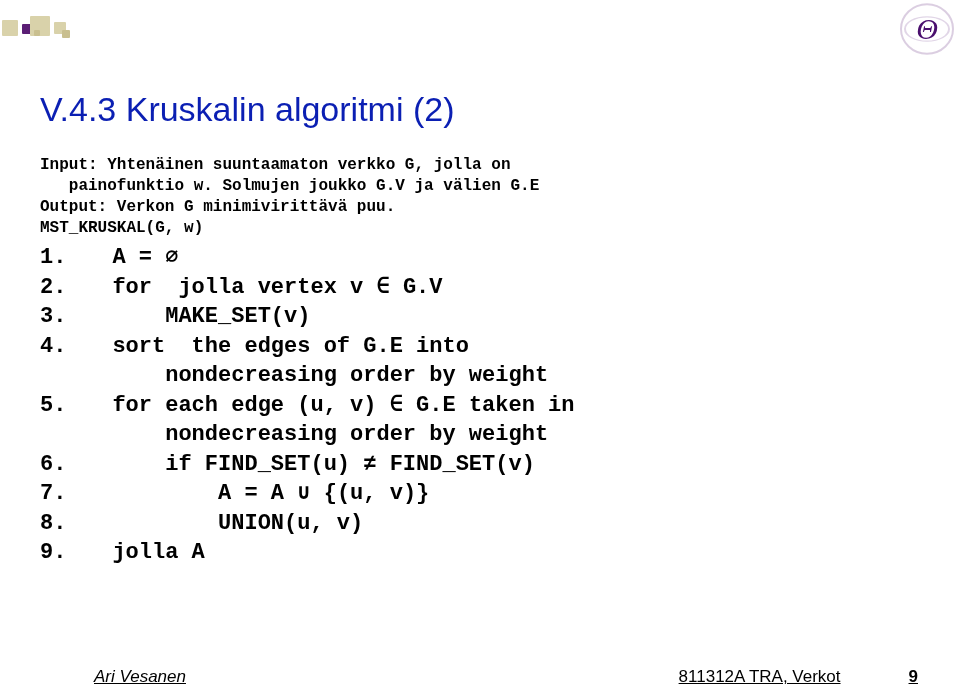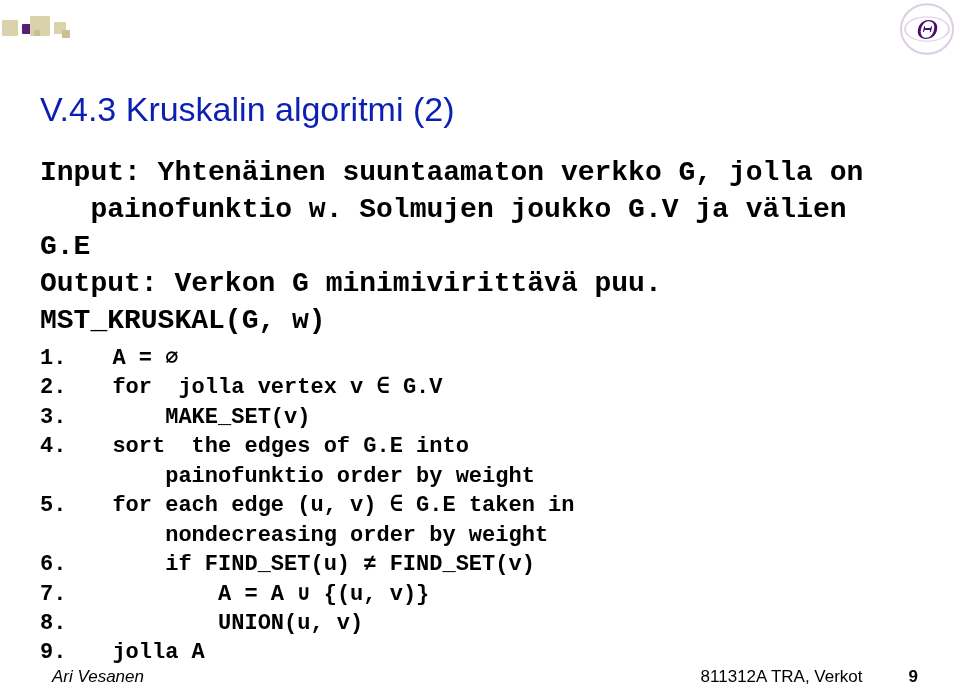--- a/index.html
+++ b/index.html
@@ -39,21 +39,21 @@
     position: absolute; left: 40px; top: 50px; right: 50px; margin-top: 40px;
   }
   h1.title {
     color: #0b1fb3;
     font-size: 34px;
     font-weight: 400;
     margin-bottom: 26px;
   }
   .intro {
     font-family: "Courier New", monospace;
-    font-size: 28px;
+    font-size: 16px;
     font-weight: bold;
     color: #000;
     line-height: 1.32;
     white-space: pre-wrap;
     margin-bottom: 4px;
   }
   .code ol {
     list-style: none;
     counter-reset: line;
     font-family: "Courier New", monospace;
@@ -71,26 +71,27 @@
     content: counter(line) ".";
     white-space: pre;
   }
   .code li .ln {
     white-space: pre-wrap;
   }
 
   .footer {
     position: absolute; left: 0; right: 0; bottom: 12px;
     display: flex; align-items: flex-end; justify-content: space-between;
-    padding: 0 42px 0 52px;
+    padding: 0 42px 0 94px;
     font-size: 17px;
     color: #000;
+    text-decoration: underline;
   }
   .footer .author { font-style: italic; }
-  .footer .right { display: flex; align-items: baseline; gap: 46px; }
+  .footer .right { display: flex; align-items: baseline; gap: 68px; }
   .footer .pageno { font-weight: bold; }
 </style>
 </head>
 <body>
 
 <div class="corner-squares">
   <div class="sq a"></div>
     <div class="sq b"></div>
     <div class="sq c"></div>
   <div class="sq d"></div>
@@ -116,21 +117,21 @@
           <span class="ln">  A = ∅</span>
         </li>
         <li>
           <span class="ln">  for  jolla vertex v ∈ G.V</span>
         </li>
         <li>
           <span class="ln">      MAKE_SET(v)</span>
         </li>
         <li>
           <span class="ln">  sort  the edges of G.E into
-      painofunktio order by weight</span>
+      nondecreasing order by weight</span>
         </li>
         <li>
           <span class="ln">  for each edge (u, v) ∈ G.E taken in
       nondecreasing order by weight</span>
         </li>
         <li>
           <span class="ln">      if FIND_SET(u) ≠ FIND_SET(v)</span>
         </li>
         <li>
           <span class="ln">          A = A ∪ {(u, v)}</span>

